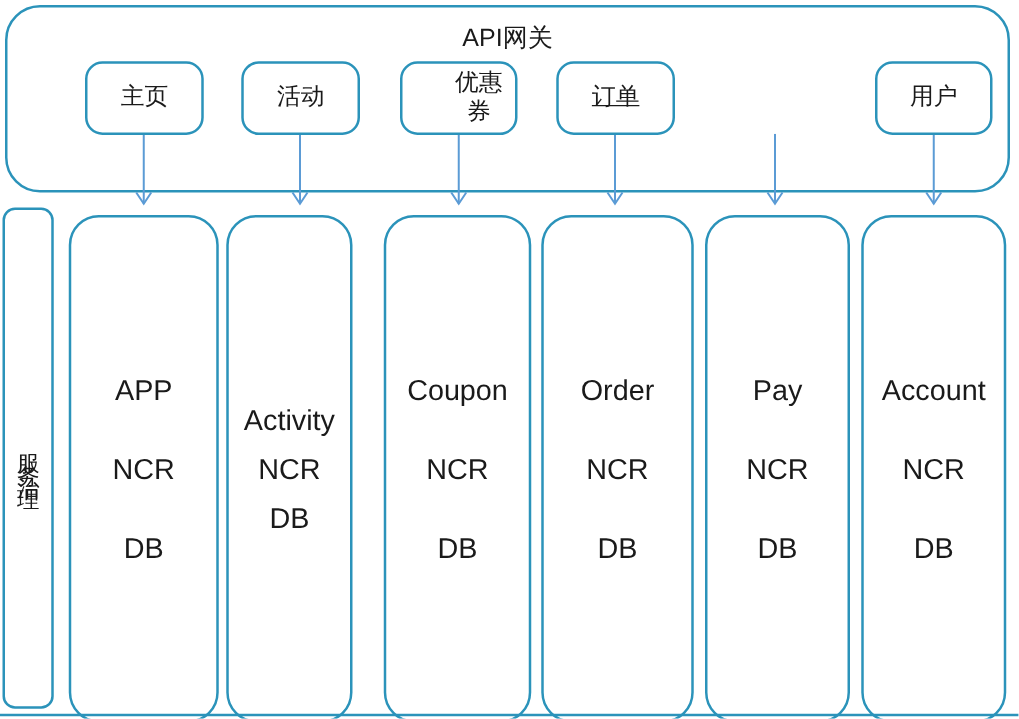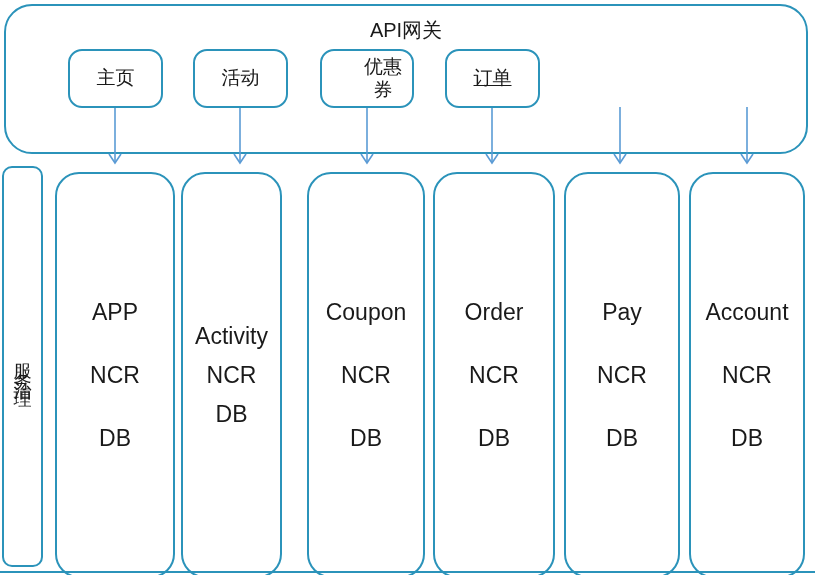--- a/index.html
+++ b/index.html
@@ -144,20 +144,23 @@
   </div>
   <div class="tab tab--home">
     <span class="tab-label">主页</span>
   </div>
   <div class="tab tab--coupon">
     <span class="tab-label tab-label--wrap">优惠券</span>
   </div>
   <div class="tab tab--order">
     <span class="tab-label">订单</span>
   </div>
+  <div class="tab tab--account">
+    <span class="tab-label">用户</span>
+  </div>
 
   <div class="arrow arrow--home">
     <svg width="16" height="60" viewBox="0 0 16 60">
         <line x1="8" y1="0" x2="8" y2="56" stroke="#5b9bd5" stroke-width="1.6" fill="none"></line>
         <polyline points="2,47 8,56 14,47" stroke="#5b9bd5" stroke-width="1.6" fill="none"></polyline>
       </svg>
   </div>
   <div class="arrow arrow--activity">
     <svg width="16" height="60" viewBox="0 0 16 60">
         <line x1="8" y1="0" x2="8" y2="56" stroke="#5b9bd5" stroke-width="1.6" fill="none"></line>

